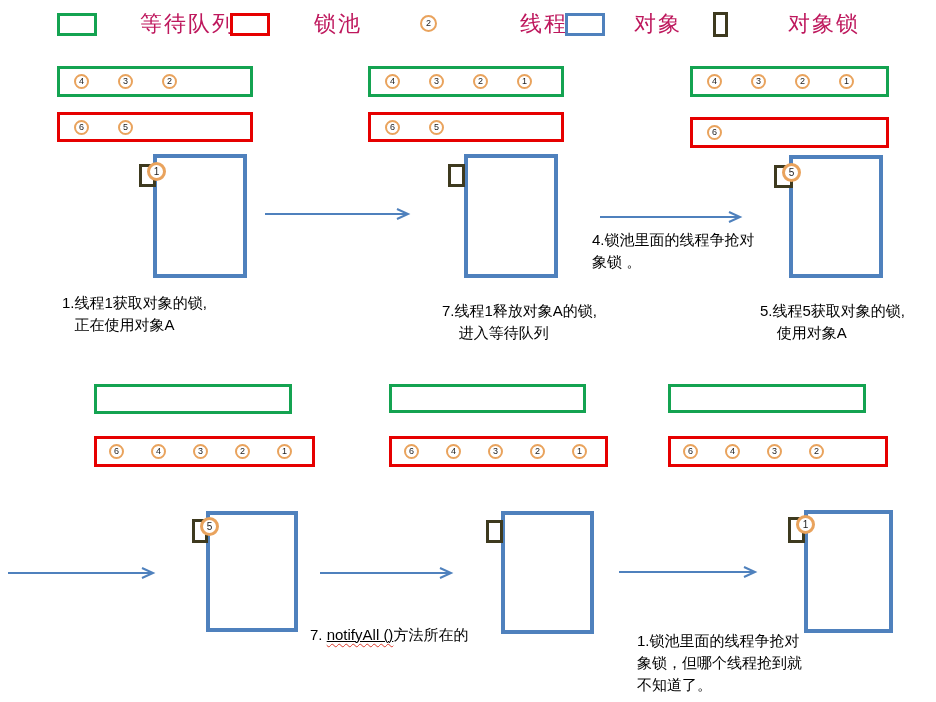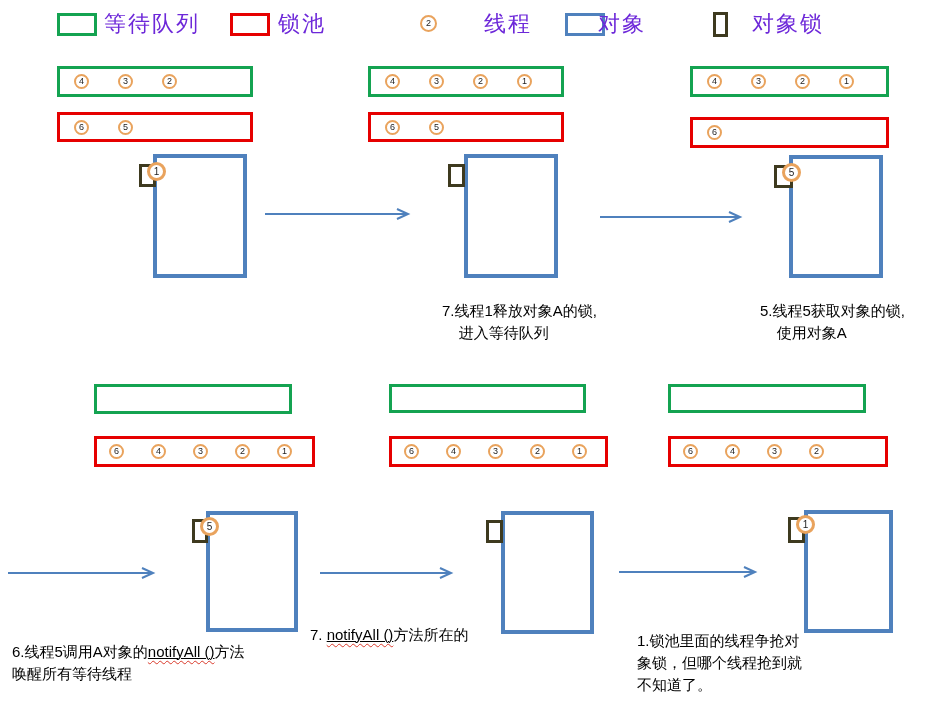--- a/index.html
+++ b/index.html
@@ -10,21 +10,21 @@
     font-family: "Liberation Sans", sans-serif; color: #000;
   }
   .canvas > * { position: absolute; }
 
   
   .sw { border-style: solid; border-width: 3px; background: #fff; }
   .sw.green { border-color: var(--green); }
   .sw.red   { border-color: var(--red); }
   .sw.blue  { border-color: var(--blue); }
   .sw.dark  { border-color: var(--lock); }
-  .lg { font-size: 22px; line-height: 27px; letter-spacing: 2px; color: #6d28d9; }
+  .lg { font-size: 22px; line-height: 27px; letter-spacing: 2px; color: #be185d; margin-left: 36px; }
 
   
   .qbox { display: flex; align-items: center; gap: 29px; padding-left: 14px;
           border: 3px solid; background: #fff; }
   .qbox.green { border-color: var(--green); }
   .qbox.red   { border-color: var(--red); }
   .qbox.b { gap: 27px; padding-left: 12px; }
 
   
   .tcircle {
@@ -80,20 +80,22 @@
       <span class="tcircle">2</span>
     </div>
   <div class="qbox red" style="left:57px;top:112px;width:196px;height:30px">
       <span class="tcircle">6</span>
       <span class="tcircle">5</span>
     </div>
   <div class="obj" style="left:153px;top:154px;width:94px;height:124px"></div>
   <div class="lock" style="left:139px;top:164px;width:17px;height:23px">
     <span class="tcircle holder auto-hide">1</span>
   </div>
+  <div class="cap" style="left:62px;top:292px;width:230px">1.线程1获取对象的锁,
+   正在使用对象A</div>
 
   <svg class="arrow" style="left:265px;top:207px" width="150" height="14" viewBox="0 0 150 14">
       <path d="M0 7 H141 M132 2 L143 7 L132 12"></path>
     </svg>
 
   <div class="qbox green" style="left:368px;top:66px;width:196px;height:31px">
       <span class="tcircle">4</span>
       <span class="tcircle">3</span>
       <span class="tcircle">2</span>
       <span class="tcircle">1</span>
@@ -105,20 +107,22 @@
   <div class="obj" style="left:464px;top:154px;width:94px;height:124px"></div>
   <div class="lock" style="left:448px;top:164px;width:17px;height:23px">
     
   </div>
   <div class="cap" style="left:442px;top:300px;width:240px">7.线程1释放对象A的锁,
     进入等待队列</div>
 
   <svg class="arrow" style="left:600px;top:210px" width="147" height="14" viewBox="0 0 147 14">
       <path d="M0 7 H138 M129 2 L140 7 L129 12"></path>
     </svg>
+  <div class="cap" style="left:592px;top:229px;width:190px">4.锁池里面的线程争抢对
+象锁 。</div>
 
   <div class="qbox green" style="left:690px;top:66px;width:199px;height:31px">
       <span class="tcircle">4</span>
       <span class="tcircle">3</span>
       <span class="tcircle">2</span>
       <span class="tcircle">1</span>
     </div>
   <div class="qbox red" style="left:690px;top:117px;width:199px;height:31px">
       <span class="tcircle">6</span>
     </div>
@@ -134,21 +138,20 @@
       <span class="tcircle">6</span>
       <span class="tcircle">4</span>
       <span class="tcircle">3</span>
       <span class="tcircle">2</span>
       <span class="tcircle">1</span>
     </div>
   <div class="obj" style="left:206px;top:511px;width:92px;height:121px"></div>
   <div class="lock" style="left:192px;top:519px;width:16px;height:24px">
     <span class="tcircle holder auto-hide">5</span>
   </div>
-  <div class="cap" style="left:12px;top:641px;width:300px"><span>6.线程5调用A对象的</span><span class="ul"><span class="wavy">notifyAll ()</span></span><span>方法</span><br><span>唤醒所有等待线程</span></div>
 
   <svg class="arrow" style="left:8px;top:566px" width="152" height="14" viewBox="0 0 152 14">
       <path d="M0 7 H143 M134 2 L145 7 L134 12"></path>
     </svg>
   <svg class="arrow" style="left:320px;top:566px" width="138" height="14" viewBox="0 0 138 14">
       <path d="M0 7 H129 M120 2 L131 7 L120 12"></path>
     </svg>
   <svg class="arrow" style="left:619px;top:565px" width="143" height="14" viewBox="0 0 143 14">
       <path d="M0 7 H134 M125 2 L136 7 L125 12"></path>
     </svg>

